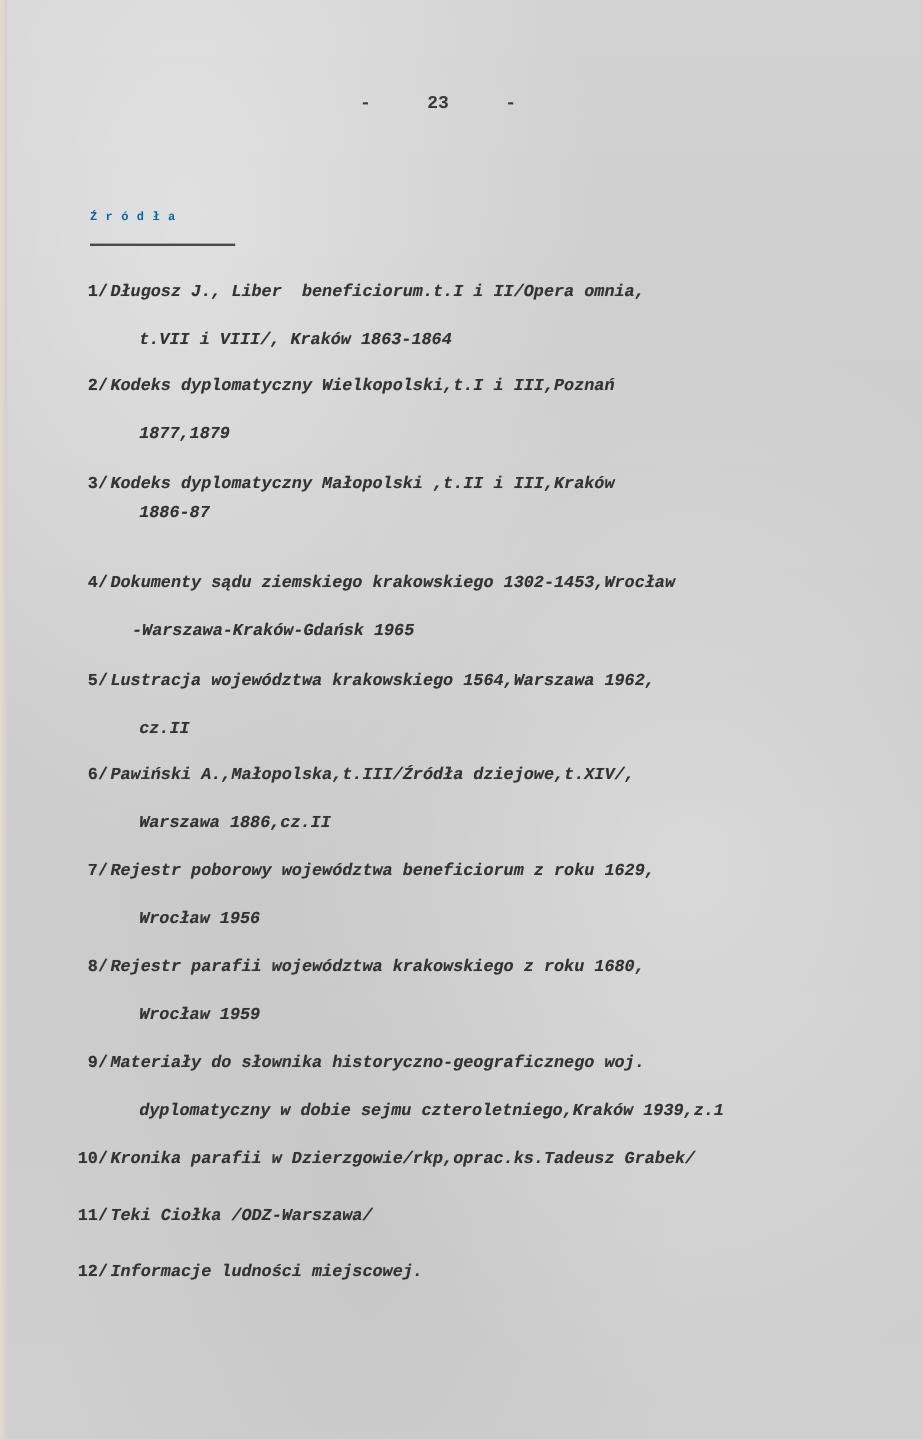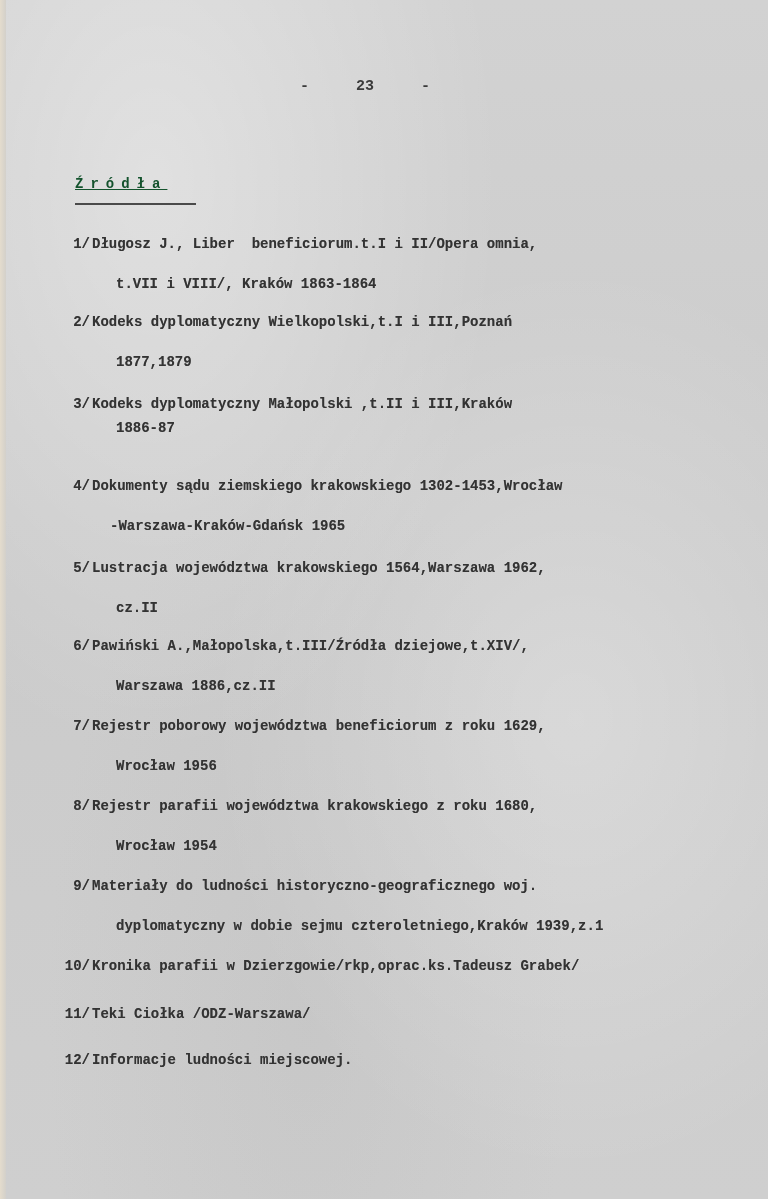--- a/index.html
+++ b/index.html
@@ -35,25 +35,24 @@
       display: flex;
       justify-content: space-between;
       font-size: 15px;
       font-weight: bold;
       color: #3a3a3a;
     }
     .heading {
       position: absolute;
       top: 176px;
       left: 75px;
-      font-size: 14px;
+      font-size: 10px;
       font-weight: bold;
       letter-spacing: 7px;
-      color: #14532d;
-      text-decoration: underline;
+      color: #0369a1;
     }
     .heading-rule {
       position: absolute;
       top: 203px;
       left: 75px;
       width: 121px;
       height: 2px;
       background: #4a4a4a;
     }
     .entry {
@@ -68,20 +67,21 @@
     .entry .num {
       position: absolute;
       text-align: right;
       width: 110px;
       left: 0;
     }
     .entry .line {
       display: block;
       position: absolute;
       white-space: pre;
+      font-style: italic;
     }
   </style>
 </head>
 <body>
 
 <div class="left-edge"></div>
 
 <div class="page-number">
   <span>-</span>
   <span>23</span>
@@ -129,26 +129,26 @@
 
 <div class="entry" style="top:706px">
   <span class="num" style="left:-20px">7/</span>
   <span class="line" style="left:92px;top:0">Rejestr poborowy województwa beneficiorum z roku 1629,</span>
   <span class="line" style="left:116px;top:40px">Wrocław 1956</span>
 </div>
 
 <div class="entry" style="top:786px">
   <span class="num" style="left:-20px">8/</span>
   <span class="line" style="left:92px;top:0">Rejestr parafii województwa krakowskiego z roku 1680,</span>
-  <span class="line" style="left:116px;top:40px">Wrocław 1954</span>
+  <span class="line" style="left:116px;top:40px">Wrocław 1959</span>
 </div>
 
 <div class="entry" style="top:866px">
   <span class="num" style="left:-20px">9/</span>
-  <span class="line" style="left:92px;top:0">Materiały do ludności historyczno-geograficznego woj.</span>
+  <span class="line" style="left:92px;top:0">Materiały do słownika historyczno-geograficznego woj.</span>
   <span class="line" style="left:116px;top:40px">dyplomatyczny w dobie sejmu czteroletniego,Kraków 1939,z.1</span>
 </div>
 
 <div class="entry" style="top:946px">
   <span class="num" style="left:-20px">10/</span>
   <span class="line" style="left:92px;top:0">Kronika parafii w Dzierzgowie/rkp,oprac.ks.Tadeusz Grabek/</span>
 </div>
 
 <div class="entry" style="top:994px">
   <span class="num" style="left:-20px">11/</span>

